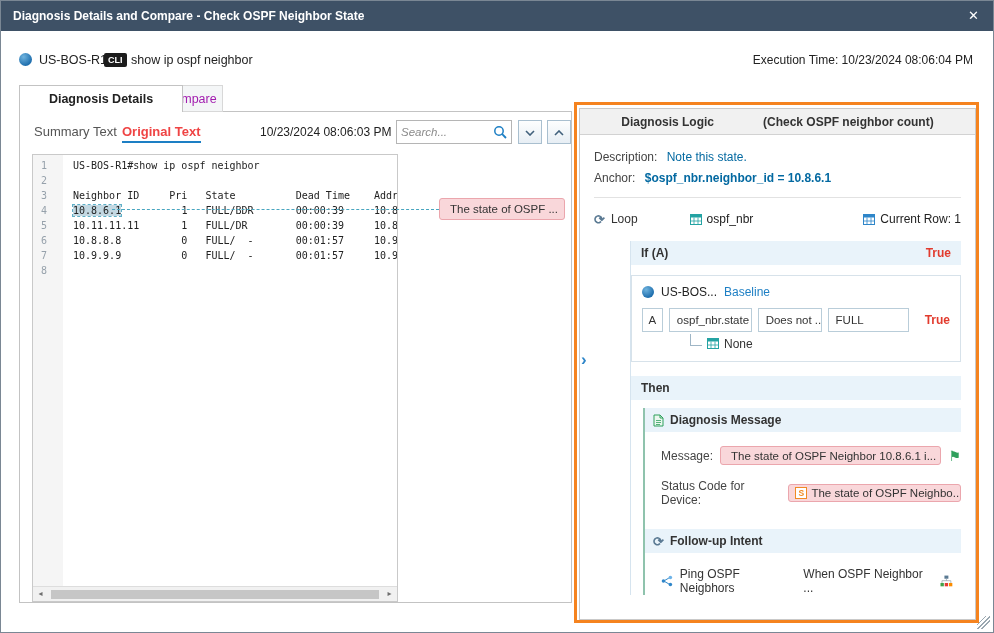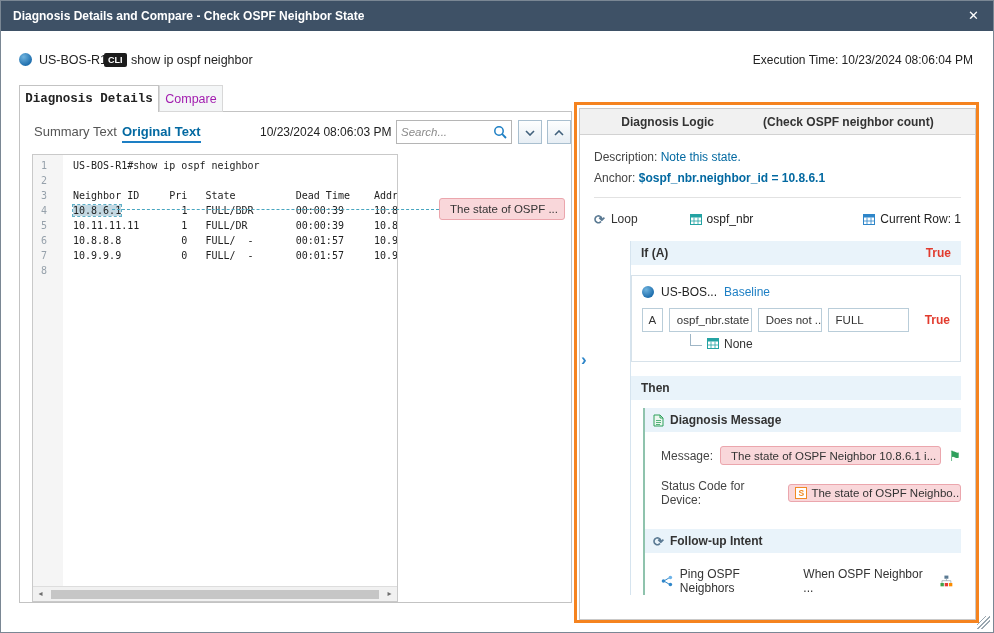--- a/index.html
+++ b/index.html
@@ -23,32 +23,32 @@
               background:radial-gradient(circle at 35% 30%, #6fb3de, #1f6fae 70%); }
   .device-name { position:absolute; left:38px; top:52px; font-size:12.5px; color:#222; }
   .cli-badge { position:absolute; left:103px; top:52px; background:#1c1c1c; color:#fff;
               font-size:9px; font-weight:bold; padding:2px 4px; border-radius:2px; }
   .command { position:absolute; left:130px; top:52px; font-size:12.5px; color:#222; }
   .exec-time { position:absolute; right:20px; top:52px; font-size:12px; color:#222; }
 
   
   .tab { position:absolute; top:84px; height:27px; text-align:center; line-height:26px;
          font-size:12.5px; cursor:pointer; }
-  .tab.active { left:18px; width:140px; background:#fff; border:1px solid #c3c3c3;
-         border-bottom:none; font-weight:bold; color:#222; z-index:3;font-family:Liberation Mono, monospace; }
+  .tab.active { left:18px; width:164px; background:#fff; border:1px solid #c3c3c3;
+         border-bottom:none; font-weight:bold; color:#222; z-index:3; }
   .tab.inactive { left:158px; width:64px; background:#f4f6f7; border:1px solid #d8d8d8;
          color:#a21caf; z-index:2; }
 
   
   .details-panel { position:absolute; left:18px; top:110px; width:553px; height:492px;
          border:1px solid #c3c3c3; background:#fff; z-index:1; }
 
   .view-link { position:absolute; top:12px; font-size:13px; cursor:pointer; }
   .view-summary { left:14px; color:#555; }
-  .view-original { left:102px; color:#0369a1; font-weight:bold;
+  .view-original { left:102px; color:#ef4444; font-weight:bold;
          border-bottom:2px solid #1d7fc4; padding-bottom:2px; }
   .ts { position:absolute; left:240px; top:13px; font-size:12px; color:#222; }
 
   .search-box { position:absolute; left:376px; top:8px; width:116px; height:24px;
          border:1px solid #b5b5b5; background:#fff; }
   .search-box input { position:absolute; left:4px; top:1px; width:90px; height:20px;
          border:none; outline:none; font-size:11.5px; font-style:italic; color:#333;
          font-family:"Liberation Sans",sans-serif; }
   .search-box input::placeholder { color:#8a8a8a; font-style:italic; }
   .search-box svg { position:absolute; right:4px; top:4px; }
@@ -89,21 +89,21 @@
   
   .logic-panel { position:absolute; left:578px; top:107px; width:397px; height:512px;
          border:1px solid #c9c9c9; background:#fff; z-index:1; }
   .logic-header { height:26px; background:#f1f1f1; border-bottom:1px solid #d2d2d2;
          display:flex; align-items:center; justify-content:center; gap:10px;
          font-size:12px; color:#333; }
   .logic-header .t1 { font-weight:bold; }
   .logic-header .t2 { font-weight:bold;margin-left:39px; }
   .logic-body { padding:8px 14px 0 14px; font-size:12px; color:#222; }
   .kv { margin-top:7px; }
-  .kv .k { color:#444; }
+  .kv .k { color:#444; margin-right:6px; }
   .kv .v { color:#0369a1; }
   .anchor-v { font-weight:bold; }
   .divider { height:1px; background:#e2e2e2; margin:12px 0 0 0; }
 
   .loop-row { margin-top:7px; height:28px; display:flex; align-items:center; gap:6px; }
   .loop-glyph { color:#5b7a93; font-size:13px; font-weight:bold; }
   .loop-label { color:#333; }
   .loop-var { margin-left:46px; display:flex; align-items:center; gap:5px; }
   .current-row { margin-left:auto; display:flex; align-items:center; gap:5px; }
 

